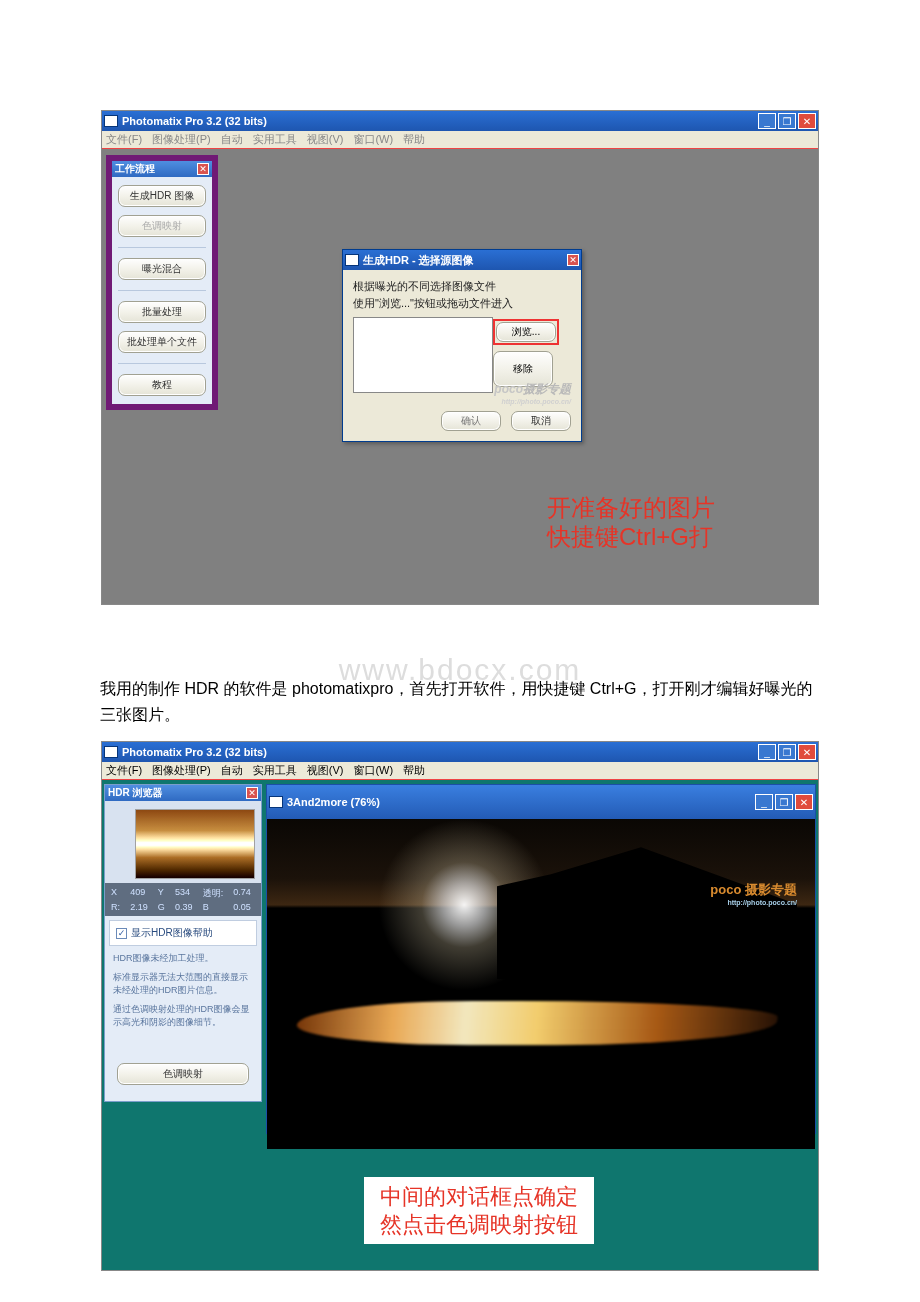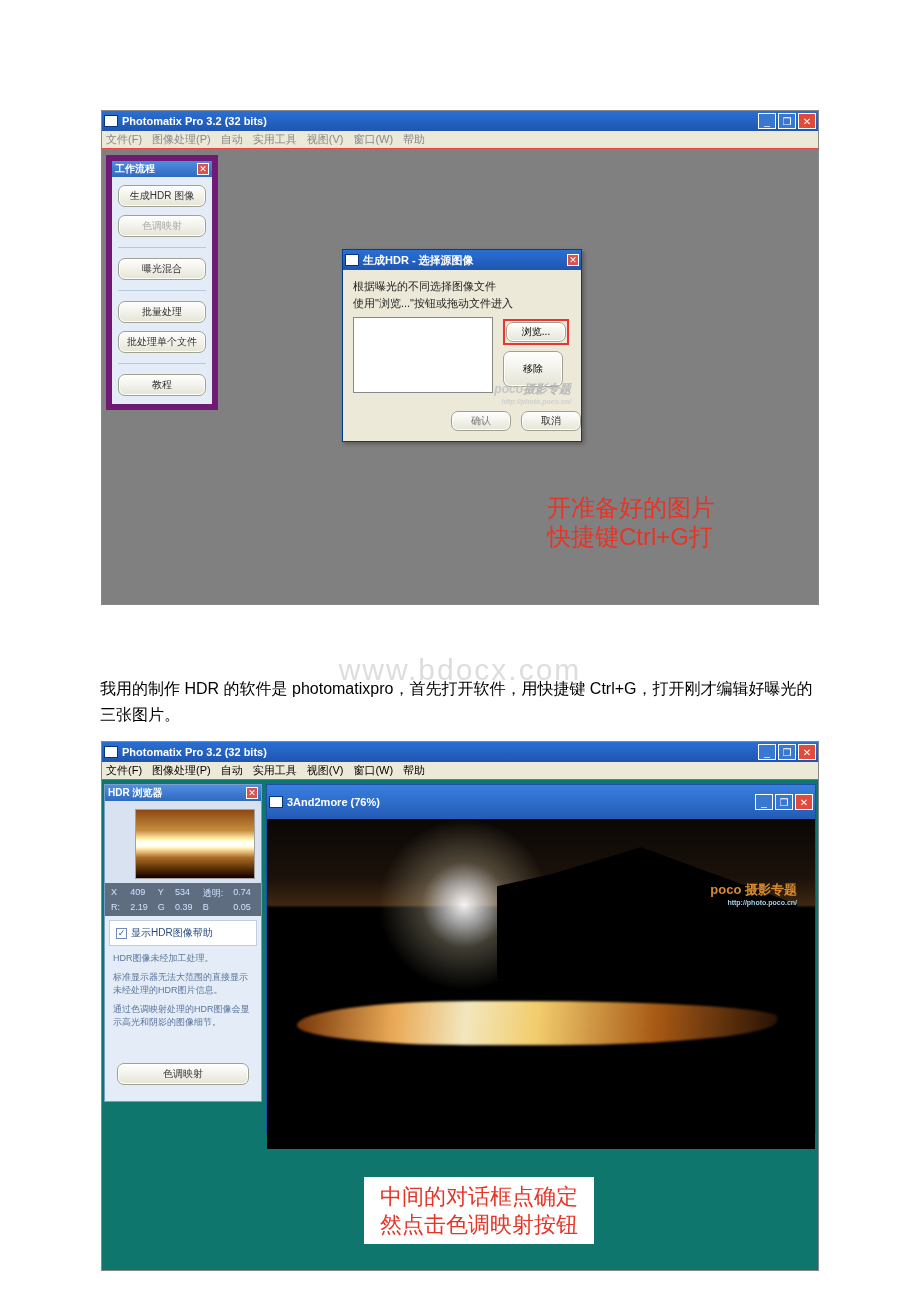--- a/index.html
+++ b/index.html
@@ -29,27 +29,27 @@
   .xp-btn.disabled { color:#aaa; }
   .panel-sep { height:1px; background:#b8c8de; margin:2px 0; }
 
   
   .dialog { position:absolute; top:100px; left:240px; width:240px; background:#ece9d8; border:1px solid #003c8f; box-shadow:2px 2px 4px rgba(0,0,0,0.3); }
   .dlg-hd { height:20px; background:linear-gradient(#2a6fd4,#1e56b0); display:flex; align-items:center; justify-content:space-between; padding:0 2px;}
   .dlg-hd .left { display:flex; align-items:center; gap:4px; }
   .dlg-hd .t { color:#fff; font-size:11px; font-weight:bold; }
   .dlg-body { padding:8px 10px 10px 10px; font-size:11px; color:#222; }
   .dlg-body p { line-height:1.5; }
-  .dlg-content { display:flex; gap:10px; margin-top:6px; }
+  .dlg-content { display:flex; gap:0; margin-top:6px; }
   .filelist { width:140px; height:76px; background:#fff; border:1px solid #888; }
   .side-btns { display:flex; flex-direction:column; gap:6px; padding-top:2px; }
   .browse-wrap { border:2px solid #e33; padding:1px; }
   .watermark-poco { position:absolute; right:10px; bottom:36px; color:#c6c6c6; font-size:12px; font-weight:bold;font-style:italic; }
   .watermark-poco small { display:block; font-size:7px; color:#d0d0d0; text-align:right; }
-  .dlg-foot { display:flex; justify-content:flex-end; gap:10px; padding:8px 0 10px 10px; }
+  .dlg-foot { display:flex; justify-content:flex-end; gap:10px; padding:8px 10px 10px 10px; }
   .dlg-foot .xp-btn { width:60px; height:20px; }
 
   
   .callout1 { position:absolute; top:345px; left:445px; color:#e63427; font-size:24px; line-height:1.2; }
 
   
   .article-text { margin: 22px 0 14px 0; font-size: 16px; color:#000; line-height:1.6; }
   .ghost-wm { color:#ddd; letter-spacing:2px; }
 
   

